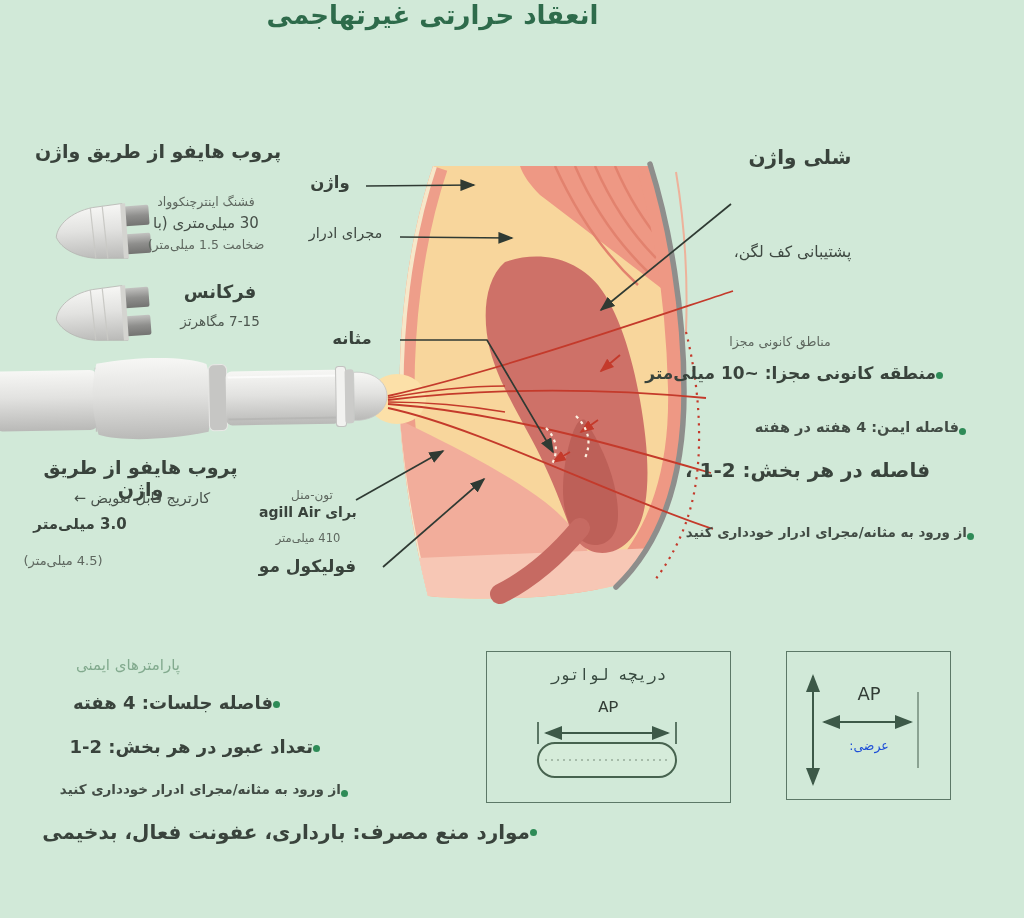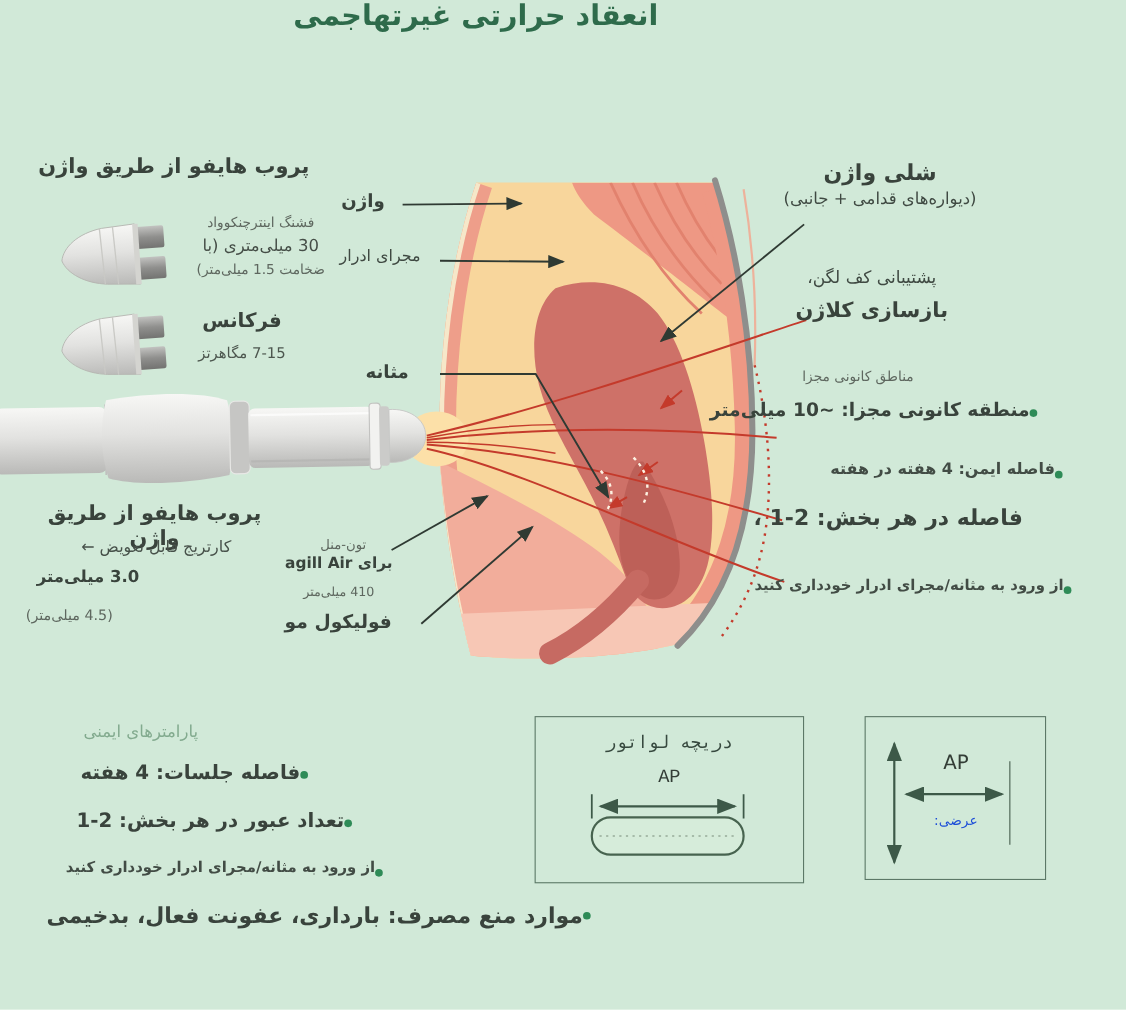--- a/index.html
+++ b/index.html
@@ -160,21 +160,21 @@
     <g stroke="#3d5948" fill="none">
       <path d="M 813,676 L 813,784" stroke-width="2" marker-start="url(#mBox)" marker-end="url(#mBox)"></path>
       <path d="M 824,722 L 911,722" stroke-width="2" marker-start="url(#mBox)" marker-end="url(#mBox)"></path>
       <path d="M 918,692 L 918,768" stroke="#6d8575" stroke-width="1.4"></path>
     </g>
   </svg>
 
   <div class="abs txt t-title rtl ctr" style="left:0;top:24;width:865px;">انعقاد حرارتی غیرتهاجمی</div>
 
   <div class="abs txt t-h rtl ctr" style="left:22px;top:140px;width:272px;">پروب هایفو از طریق واژن</div>
-  <div class="abs txt rtl ctr" style="left:163px;top:192px;width:148px;">
+  <div class="abs txt rtl ctr" style="left:132px;top:192px;width:148px;">
     <div class="t-sm">فشنگ اینترچنکوواد</div>
     <div class="t-b" style="font-size:15px;color:#454e47;margin-top:3px;">30 میلی‌متری (با</div>
     <div class="t-sm" style="margin-top:3px;">ضخامت 1.5 میلی‌متر)</div>
   </div>
   <div class="abs txt rtl ctr t-bold" style="left:150px;top:281px;width:140px;font-size:18px;">فرکانس</div>
   <div class="abs txt rtl ctr" style="left:150px;top:313px;width:140px;font-size:13.5px;color:#4d574f;">7-15 مگاهرتز</div>
 
   <div class="abs txt t-h rtl ctr" style="left:18px;top:456px;width:245px;">پروب هایفو از طریق واژن</div>
   <div class="abs txt rtl ctr t-b" style="left:28px;top:490px;width:228px;font-size:14.5px;">کارتریج قابل تعویض ←</div>
   <div class="abs txt rtl ctr t-bold" style="left:25px;top:515px;width:110px;font-size:15px;">3.0 میلی‌متر</div>
@@ -183,24 +183,22 @@
   <div class="abs txt rtl ctr t-bold" style="left:298px;top:173px;width:64px;font-size:16.5px;">واژن</div>
   <div class="abs txt rtl ctr" style="left:293px;top:225px;width:105px;font-size:14.5px;color:#3f4942;">مجرای ادرار</div>
   <div class="abs txt rtl ctr t-bold" style="left:318px;top:329px;width:68px;font-size:16.5px;">مثانه</div>
   <div class="abs txt rtl ctr t-sm" style="left:268px;top:486px;width:88px;font-size:12px;">تون-منل</div>
   <div class="abs txt rtl ctr t-bold" style="left:258px;top:504px;width:100px;font-size:14px;">برای agill Air</div>
   <div class="abs txt rtl ctr t-sm" style="left:262px;top:530px;width:92px;font-size:11.5px;">410 میلی‌متر</div>
   <div class="abs txt rtl ctr t-bold" style="left:255px;top:556px;width:105px;font-size:17px;">فولیکول مو</div>
 
   <div class="abs txt rtl ctr" style="left:690px;top:145px;width:220px;">
     <div class="t-bold" style="font-size:20px;">شلی واژن</div>
-    <div style="font-size:15px;color:#3f4942;margin-top:2px;">(دیواره‌های قدامی + جانبی)</div>
   </div>
   <div class="abs txt rtl ctr" style="left:705px;top:243px;width:175px;font-size:15.5px;color:#3f4942;">پشتیبانی کف لگن،</div>
-  <div class="abs txt rtl ctr t-bold" style="left:700px;top:271px;width:185px;font-size:19px;">بازسازی کلاژن</div>
   <div class="abs txt rtl ctr t-sm" style="left:710px;top:332px;width:140px;">مناطق کانونی مجزا</div>
 
   <div class="brow txt" style="right:81px;top:363px;">
     <span class="dot"></span>
     <span class="rtl" style="font-size:17px;font-weight:bold;color:#39433c;">منطقه کانونی مجزا: ~10 میلی‌متر</span>
   </div>
   <div class="brow txt" style="right:58px;top:419px;">
     <span class="dot"></span>
     <span class="rtl" style="font-size:14.5px;font-weight:bold;color:#424c45;">فاصله ایمن: 4 هفته در هفته</span>
   </div>

